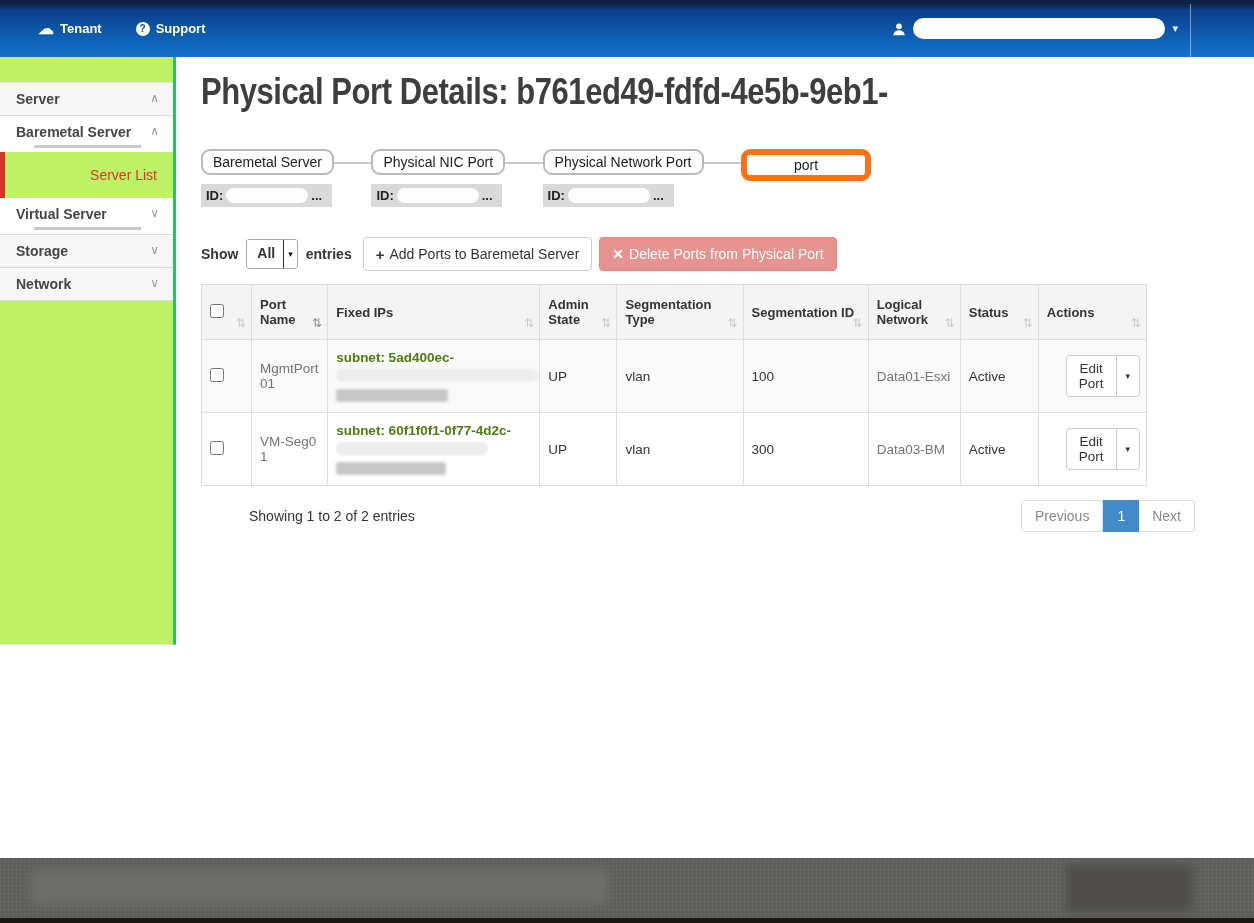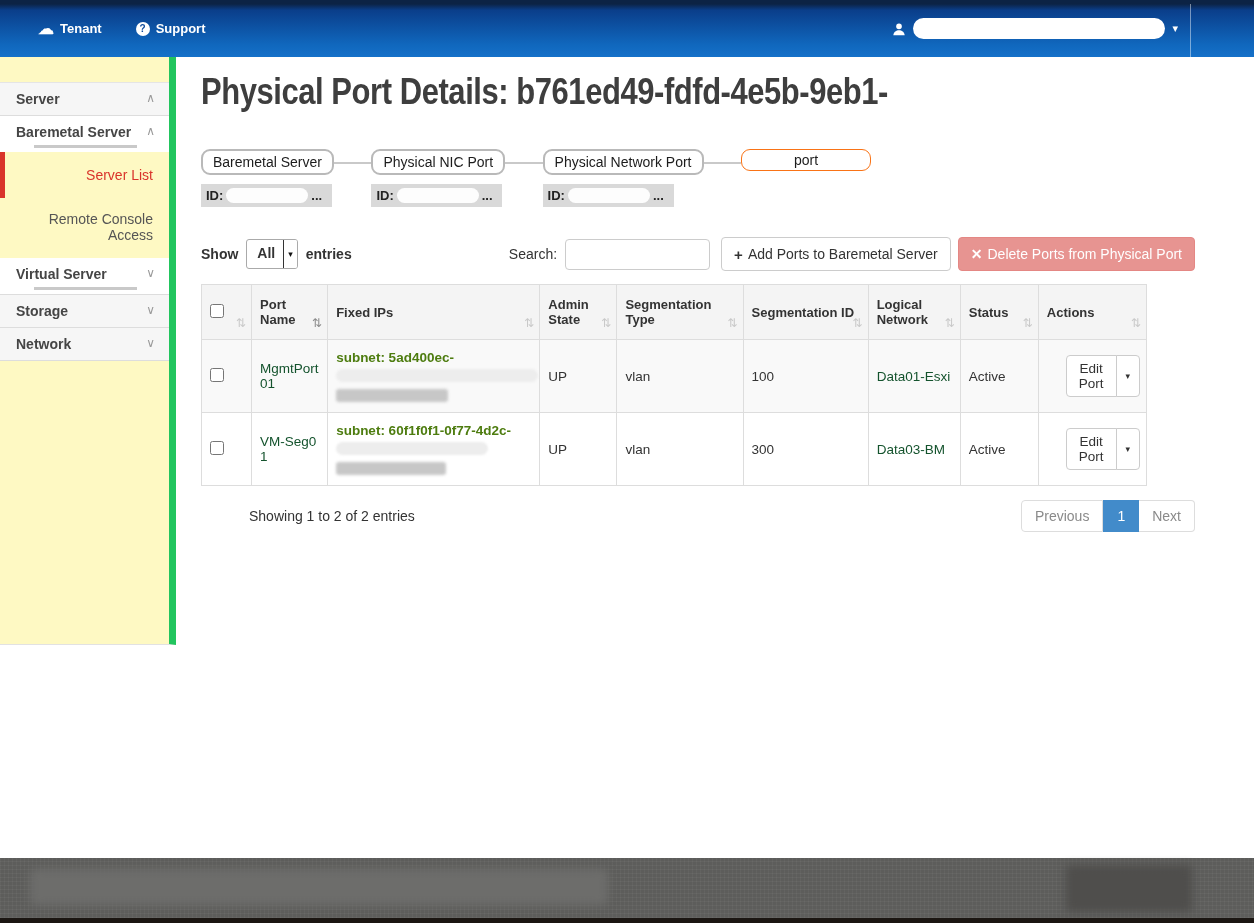--- a/index.html
+++ b/index.html
@@ -24,21 +24,21 @@
   .nav-user { position:absolute; right:76px; display:flex; align-items:center; gap:7px; }
   .person-icon { width:14px; height:14px; }
   .user-redacted { width:252px; height:21px; background:#fff; border-radius:11px; filter:blur(0.6px); }
   .nav-caret { color:#fff; font-size:11px; }
   .nav-divider { position:absolute; right:63px; top:4px; bottom:0; width:1px; background:rgba(255,255,255,.45); }
 
   
   .page { display:flex; align-items:flex-start; }
 
   
-  .sidebar { width:220px; min-height:588px; background:#fef9c3; border-right:7px solid #22c55e; border-bottom:1px solid #e2e2e2; font-size:14px; }
+  .sidebar { width:220px; min-height:588px; background:#bef264; border-right:3px solid #22c55e; border-bottom:1px solid #e2e2e2; font-size:14px; }
   .sb-spacer { height:26px; border-bottom:1px solid #e5e5e5; }
   .sb-header { position:relative; padding:8px 16px; font-weight:700; color:#454545; border-bottom:1px solid #ddd; background:#f6f6f6; cursor:pointer; }
   .sb-header.open { background:#fff; border-bottom:none; padding-bottom:4px; }
   .sb-caret { position:absolute; right:14px; top:8px; color:#9a9a9a; font-size:12px; font-weight:400; }
   .sb-underline { height:3px; background:#c9c9c9; margin:5px 16px 0 18px; }
   .sb-child { padding:12px 16px; text-align:right; color:#555; cursor:pointer; }
   .sb-child.active { color:#d9342b; border-left:5px solid #d9342b; padding:15px 16px; }
   .sb-child.tall { padding:13px 16px 15px; }
   .sb-top-border { border-top:1px solid #ddd; }
 
@@ -49,21 +49,21 @@
     width:815px; transform:scaleX(.86); transform-origin:0 0; letter-spacing:-0.5px;
   }
 
   
   .chain { display:flex; align-items:flex-start; margin-top:36px; width:670px; }
   .chain-step { display:flex; flex-direction:column; }
   .chain-node {
     border:2px solid #b9b9b9; border-radius:9px; background:#fff; color:#1c1c1c;
     font-size:14px; text-align:center; padding:3px 10px; white-space:nowrap; min-width:128px; cursor:pointer;
   }
-  .chain-node.active { border:1px solid #f97316; padding:2px 10px; min-width:130px; }
+  .chain-node.active { border:6px solid #f97316; padding:2px 10px; min-width:130px; }
   .chain-link { flex:1; height:2px; background:#c9c9c9; margin-top:13px; min-width:20px; }
   .chain-id {
     margin-top:9px; background:#d9d9d9; height:23px; display:flex; align-items:center;
     padding:0 5px; font-size:13px; font-weight:700; color:#222; gap:3px; width:131px;
   }
   .id-redacted { width:82px; height:15px; background:#fdfdfd; border-radius:8px; filter:blur(0.7px); }
   .id-ellipsis { font-weight:700; }
 
   
   .controls { display:flex; align-items:center; margin-top:30px; }
@@ -87,21 +87,21 @@
   table.ports { border-collapse:collapse; table-layout:fixed; width:946px; margin-top:13px; }
   .ports th, .ports td { border:1px solid #ddd; vertical-align:middle; }
   .ports thead th {
     background:#f4f4f4; font-size:13px; font-weight:700; color:#333; text-align:left;
     padding:9px 8px; height:55px; position:relative; cursor:pointer;
   }
   .sort-icon { position:absolute; right:5px; bottom:9px; color:#c9c9c9; font-size:12px; font-weight:400; }
   .sort-icon.active { color:#8a8a8a; }
   .ports tbody td { padding:10px 8px; font-size:13.5px; color:#333; height:72px; }
   .ports tbody tr.odd { background:#f9f9f9; }
-  .link { color:#14532d; cursor:pointer; word-break:break-all; text-decoration:none; }
+  .link { color:#737373; cursor:pointer; word-break:break-all; text-decoration:none; }
   .subnet { font-weight:700; font-size:13.5px; color:#4d7c0f; white-space:nowrap; }
   .redact-light { height:13px; background:#ededed; border-radius:7px; filter:blur(1.2px); margin-top:4px; }
   .redact-gray { height:13px; background:#c7c7c7; border-radius:3px; filter:blur(1.5px); margin-top:7px; }
   .row-check { width:14px; height:14px; cursor:pointer; }
   .cell-center { text-align:left; }
   .btn-group { display:inline-flex; }
   .btn-edit { border-radius:4px 0 0 4px; padding:5px 12px; font-size:13.5px;margin-left:19px; }
   .btn-caret { border-radius:0 4px 4px 0; border-left:1px solid #ccc; padding:5px 9px; font-size:9px; margin-left:-1px; }
 
   
@@ -162,23 +162,20 @@
     <div class="sb-header open">
       <span>Baremetal Server</span>
       <span class="sb-caret">∧</span>
       <div class="sb-underline"></div>
     </div>
 
     <div class="sb-child active">
       <span>Server List</span>
     </div>
 
-    <div class="sb-child tall">
-      <span>Remote Console Access</span>
-    </div>
 
     <div class="sb-header open">
       <span>Virtual Server</span>
       <span class="sb-caret">∨</span>
       <div class="sb-underline"></div>
     </div>
 
 
     <div class="sb-header sb-top-border">
       <span>Storage</span>
@@ -228,24 +225,20 @@
     </div>
 
     <div class="controls">
       <span class="lbl-bold">Show</span>
       <div class="len-select">
         <span class="len-value">All</span>
         <span class="len-caret">▾</span>
       </div>
       <span class="lbl-bold">entries</span>
 
-      <div class="search-group">
-        <span class="search-label">Search:</span>
-        <input class="search-input" type="text" value="" style="">
-      </div>
 
       <button class="btn btn-add">
         <span class="plus">+</span>
         <span>Add Ports to Baremetal Server</span>
       </button>
       <button class="btn btn-delete">
         <span class="x">✕</span>
         <span>Delete Ports from Physical Port</span>
       </button>
     </div>

